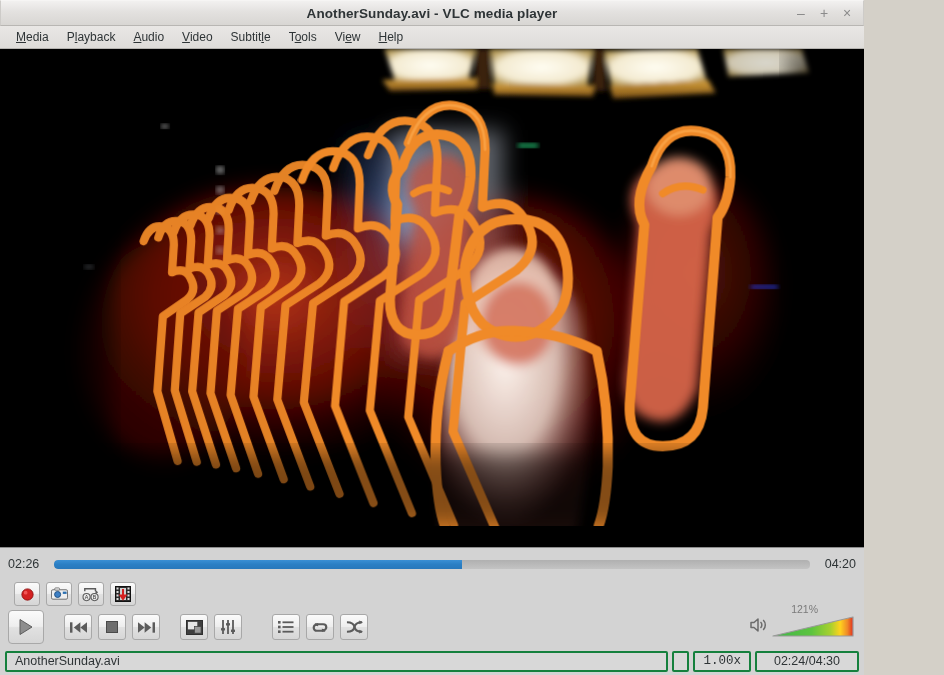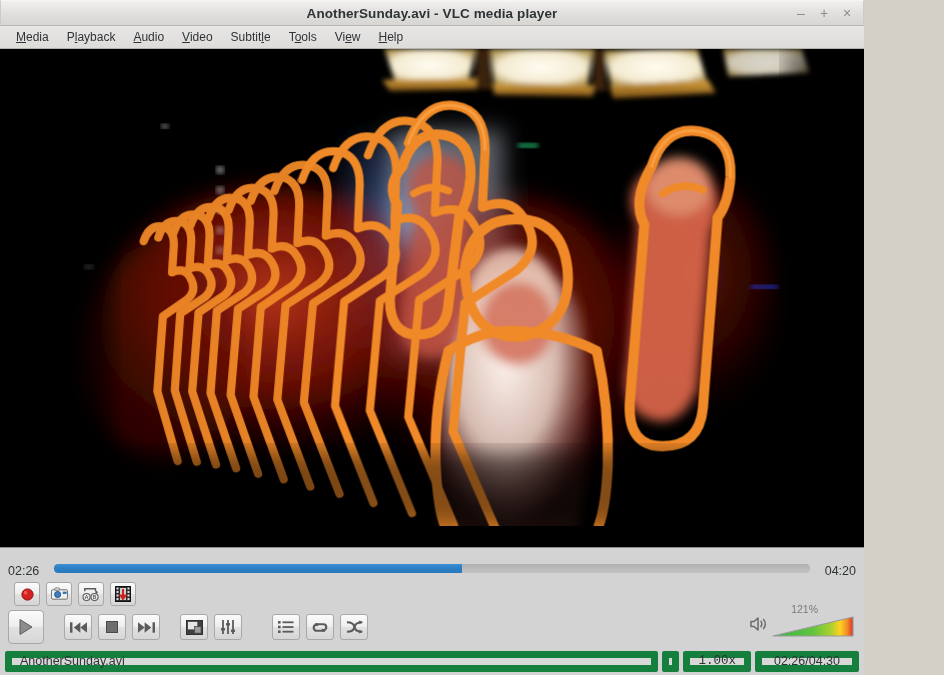--- a/index.html
+++ b/index.html
@@ -63,21 +63,21 @@
   .video-canvas { position: absolute; inset: 0; }
 
   
   .controls {
     flex: 0 0 auto;
     background: #d3d3d3;
     padding: 0;
     border-top: 1px solid #8c8c8c;
   }
   .seek-row {
-    display: flex; 
+    display: flex; align-items: center;
     height: 22px; padding: 16px 8px; gap: 8px;
   }
   .time-label {
     font-size: 12.5px; color: #2e3436; min-width: 38px;
   }
   .time-label.right { text-align: right; }
   .seekbar {
     flex: 1 1 auto; height: 9px;
     background: linear-gradient(to bottom, #b0b0b0, #c3c3c3);
     border-radius: 4px;
@@ -108,21 +108,21 @@
     cursor: pointer;
     flex: 0 0 auto;
   }
   .tbtn.small { width: 26px; height: 24px; }
   .tbtn.med   { width: 28px; height: 26px; }
   .tbtn.play  { width: 36px; height: 34px; border-radius: 4px; }
   .gap-l { margin-left: 14px; }
   .gap-xl { margin-left: 24px; }
 
   .volume-wrap {
-    margin-left: auto; display: flex; align-items: flex-start;
+    margin-left: auto; display: flex; align-items: center;
     padding-right: 10px; gap: 4px; position: relative;
   }
   .vol-pct {
     position: absolute; right: 46px; top: -13px;
     font-size: 10.5px; color: #7a7a7a;
   }
   .speaker { margin-bottom: 1px; }
   .vol-slider {
     width: 82px; height: 22px; position: relative; cursor: pointer;
   }
@@ -131,21 +131,21 @@
   .statusbar {
     flex: 0 0 auto; height: 25px;
     background: #d3d3d3;
     display: flex; align-items: center;
     padding: 0 5px 3px 5px; gap: 4px;
   }
   .status-field {
     height: 21px; display: flex; align-items: center;
     padding: 0 8px;
     background: #d8d8d8;
-    border: 7px solid #15803d;
+    border: 2px solid #15803d;
     border-radius: 2px;
     font-size: 12.5px; color: #2e3436;
   }
   .status-name { flex: 1 1 auto; }
   .status-empty { width: 17px; padding: 0; }
   .status-speed { min-width: 52px; justify-content: center; font-family: Liberation Mono, monospace; }
   .status-time { min-width: 104px; justify-content: center; }
 </style>
 </head>
 <body>
@@ -478,16 +478,16 @@
           </svg>
         </div>
       </div>
     </div>
   </div>
 
   <div class="statusbar">
     <div class="status-field status-name">AnotherSunday.avi</div>
     <div class="status-field status-empty"></div>
     <div class="status-field status-speed">1.00x</div>
-    <div class="status-field status-time">02:26/04:30</div>
+    <div class="status-field status-time">02:24/04:30</div>
   </div>
 
 </div>
 
 </body></html>

